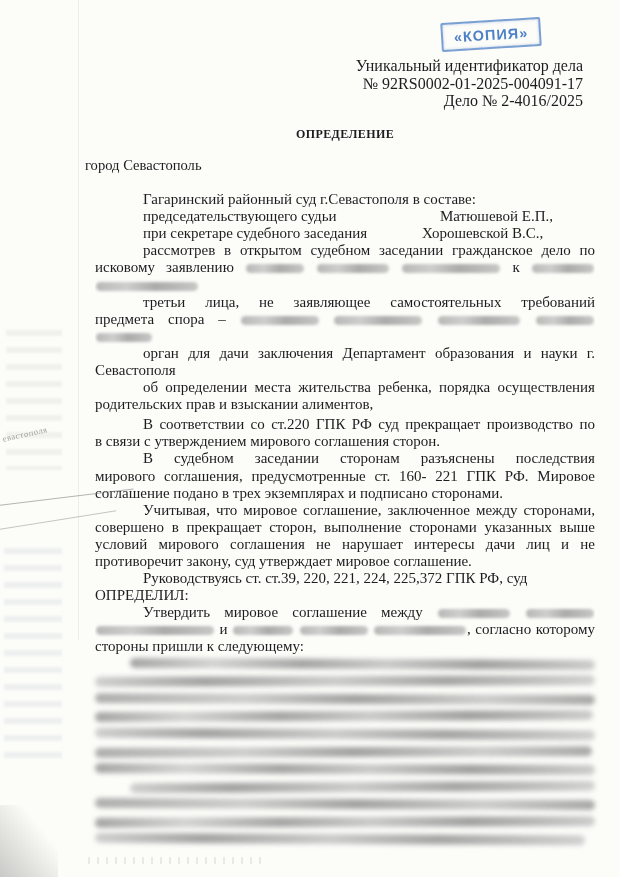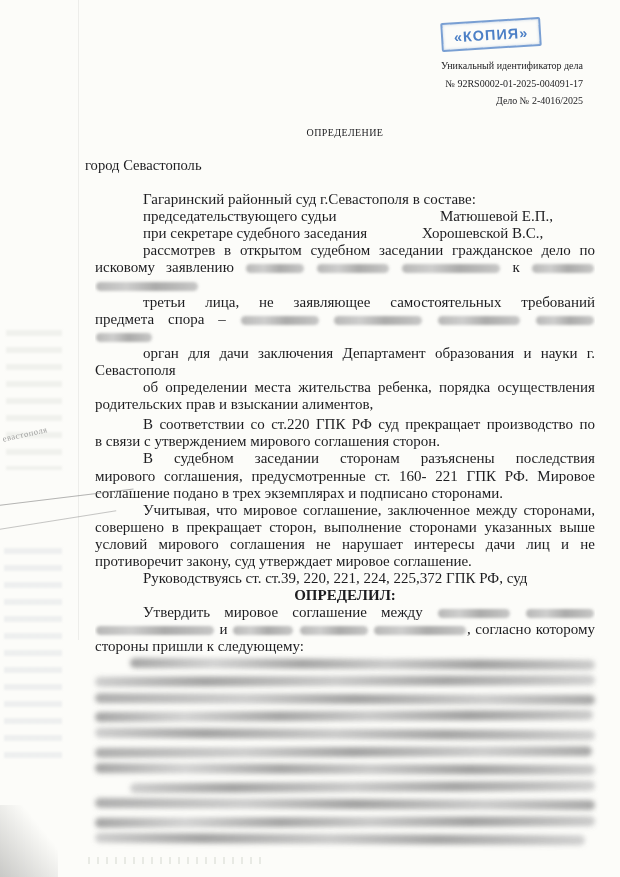--- a/index.html
+++ b/index.html
@@ -15,40 +15,40 @@
     border:2.5px solid rgba(77,128,198,.75);border-radius:2px;
     transform:rotate(-3.5deg);
     display:flex;align-items:center;justify-content:center;
     color:#4d80c6;font-family:"Liberation Sans","DejaVu Sans",sans-serif;
     font-weight:bold;font-size:14.5px;letter-spacing:1px;
     box-shadow:inset 0 0 3px rgba(77,128,198,.35);
   }
   
   .hdr{
     position:absolute;top:57px;right:37px;text-align:right;
-    font-size:10px;line-height:17.6px;
+    font-size:16px;line-height:17.6px;
   }
   .doc-title{
     position:absolute;top:127px;left:95px;width:500px;text-align:center;
-    font-weight:normal;font-size:10px;letter-spacing:.4px;
+    font-weight:bold;font-size:12px;letter-spacing:.4px;
   }
   .dateline{
     position:absolute;top:157px;left:85px;width:497px;
     display:flex;justify-content:space-between;font-size:14.6px;
   }
   .dateline .dt{padding-left:42px;}
   
   .bodytxt{
     position:absolute;top:191px;left:95px;width:500px;
     font-size:15px;line-height:17.1px;
   }
   .ln{height:17.1px;overflow:hidden;position:relative;}
   .ind{padding-left:48px;}
   .jst{text-align:justify;text-align-last:justify;text-justify:inter-word;}
-  .ctr{text-align:center;font-weight:bold;}
+  .ctr{text-align:left;font-weight:normal;}
   .nm{position:absolute;top:0;}
   .nm-j{left:345px;}
   .nm-s{left:327px;}
   .gap3{margin-top:3px;}
   
   .rd{
     display:inline-block;height:9px;border-radius:4.5px;
     vertical-align:middle;margin:0 1px;opacity:.72;
     background:linear-gradient(90deg,#9e9e9e,#bdbdbd 30%,#8d8d8d 58%,#b3b3b3);
     filter:blur(1.4px);

